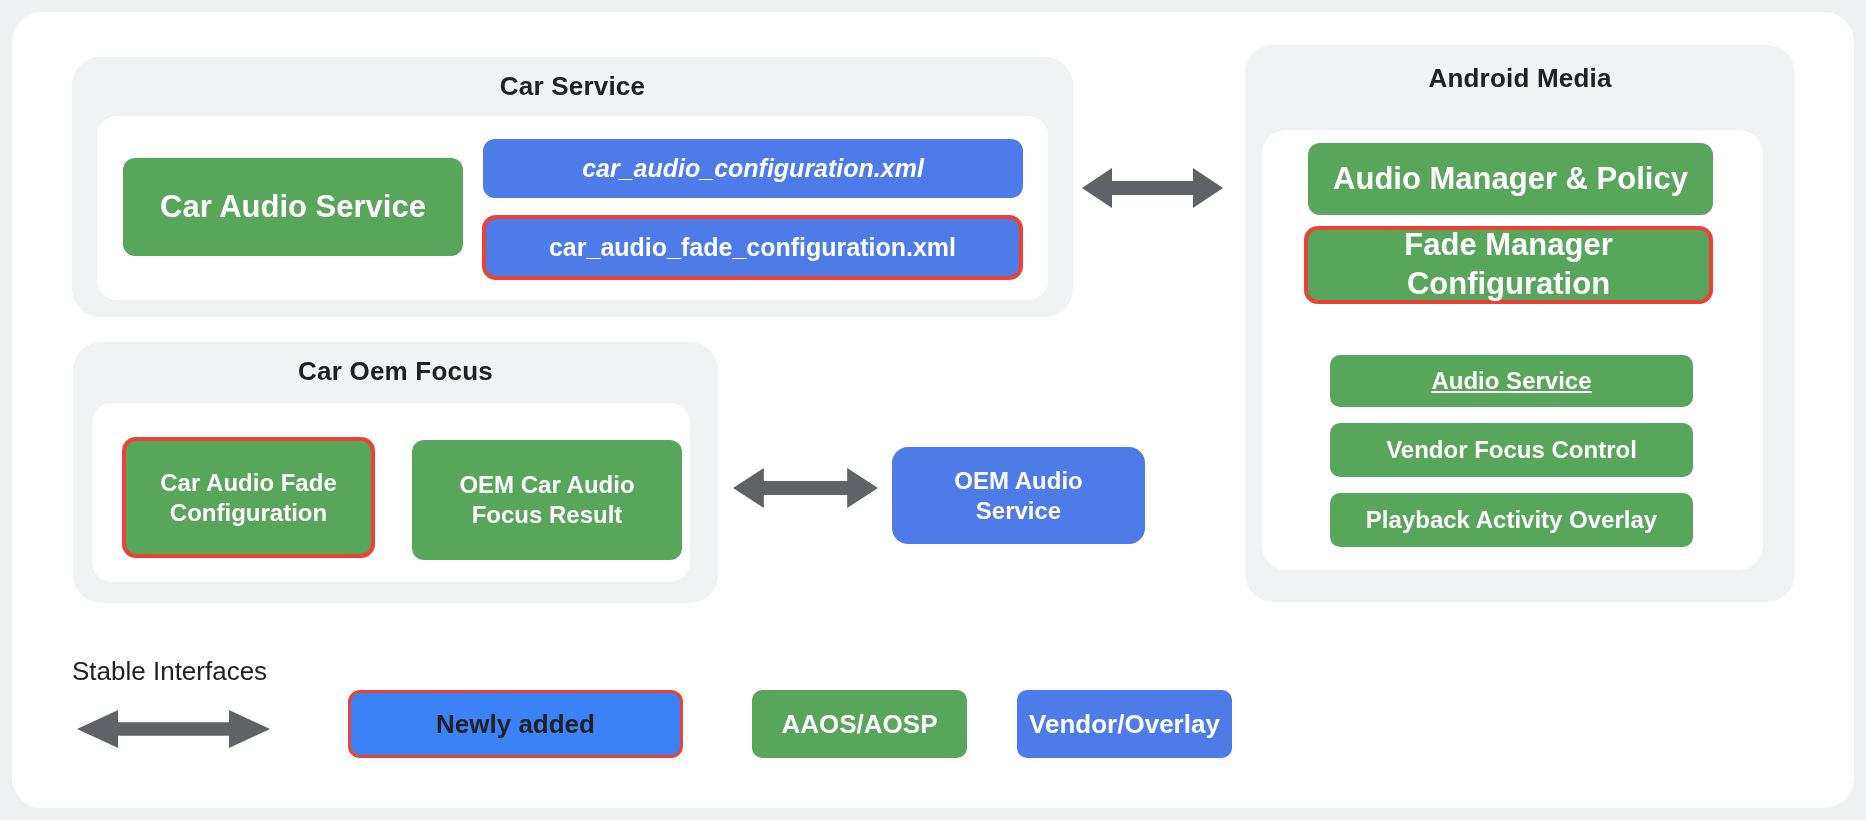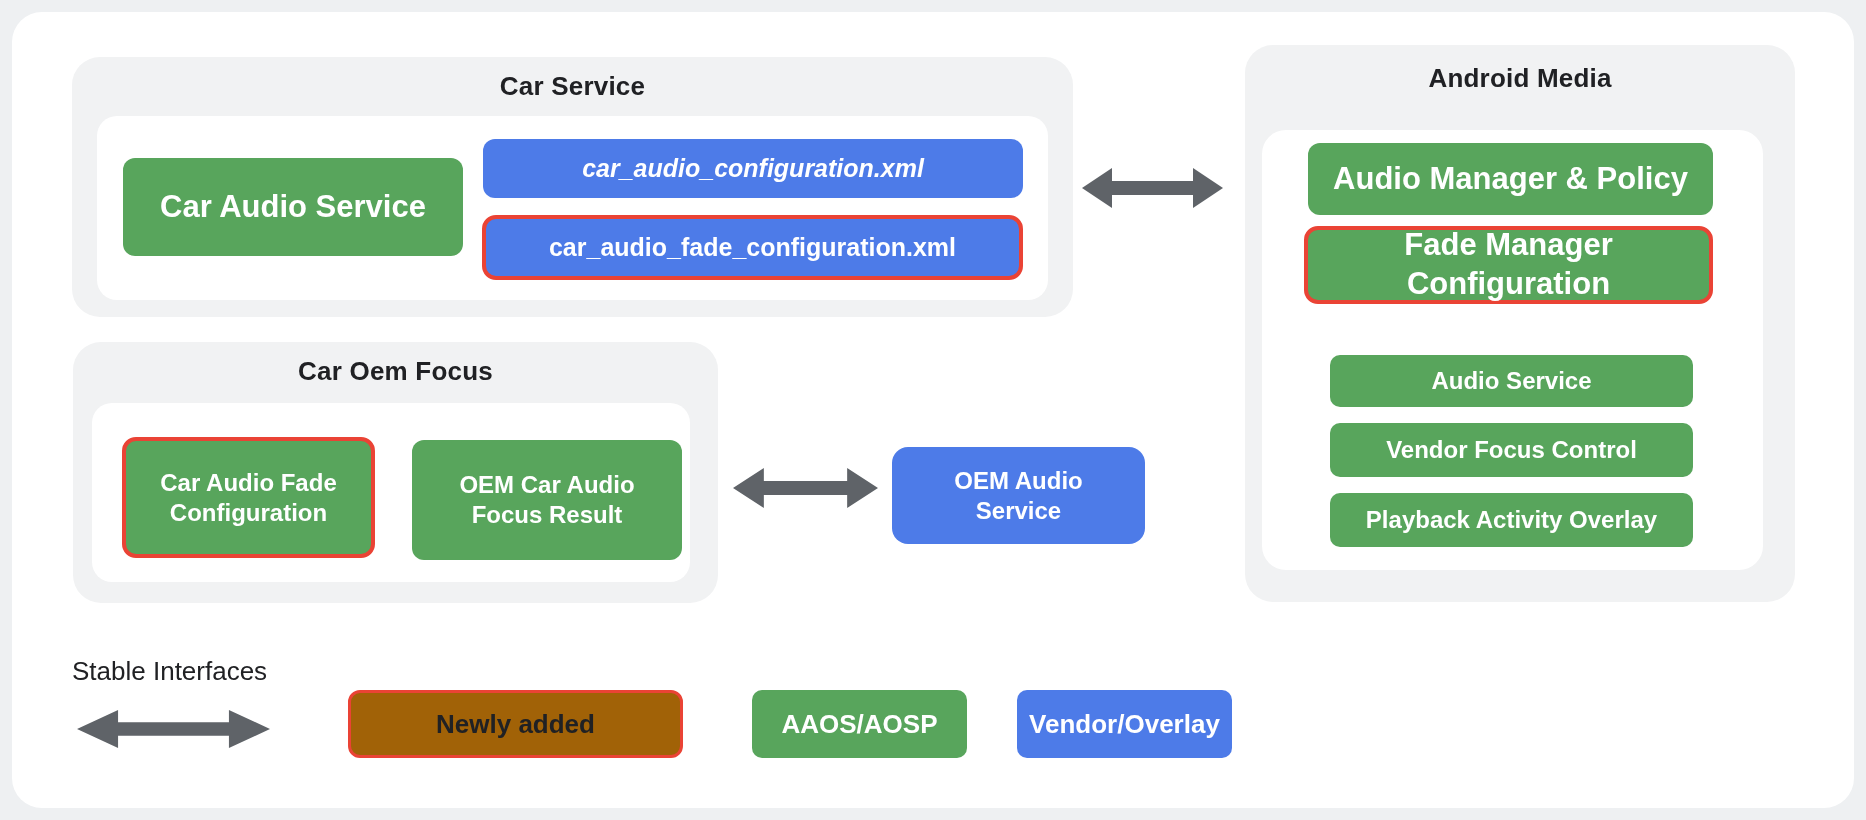--- a/index.html
+++ b/index.html
@@ -69,21 +69,21 @@
     display: flex;
     align-items: center;
     justify-content: center;
     font-size: 26px;
     font-weight: 700;
     box-sizing: border-box;
     border-radius: 10px;
     color: #ffffff;
   }
   .newly-added {
-    background: #a16207;
+    background: #3b82f6;
     border: 3px solid #EA4335;
     border-radius: 12px;
     color: #202124;
   }
   .fs26 { font-size: 31px; }
   .fs25 { font-size: 25px; }
   .fs24 { font-size: 24px; }
 </style>
 </head>
 <body>
@@ -104,21 +104,21 @@
       <svg viewBox="0 0 141 44" preserveAspectRatio="none">
         <polygon class="arrow-fill" points="0,22 30,2 30,15 111,15 111,2 141,22 111,42 111,29 30,29 30,42"></polygon>
       </svg>
     </div>
 
     <div class="container" style="left:1233px; top:33px; width:550px; height:557px;">
       <div class="container-title" style="padding-top:18px;">Android Media</div>
       <div class="inner-white" style="left:17px; top:85px; width:501px; height:440px; border-radius:24px;">
         <div class="node green fs26" style="left:46px; top:13px; width:405px; height:72px; border-radius:12px;">Audio Manager &amp; Policy</div>
         <div class="node green red-border fs26" style="left:42px; top:96px; width:409px; height:78px; border-radius:14px;">Fade Manager Configuration</div>
-        <div class="node green fs24" style="left:68px; top:225px; width:363px; height:52px; border-radius:10px;">Audio Service</div>
+        <div class="node green fs24" style="left:68px; top:225px; width:363px; height:52px; border-radius:10px;text-decoration:underline;">Audio Service</div>
         <div class="node green fs24" style="left:68px; top:293px; width:363px; height:54px; border-radius:10px;">Vendor Focus Control</div>
         <div class="node green fs24" style="left:68px; top:363px; width:363px; height:54px; border-radius:10px;">Playback Activity Overlay</div>
       </div>
     </div>
 
     <div class="container" style="left:61px; top:330px; width:645px; height:261px;">
       <div class="container-title" style="padding-top:14px;">Car Oem Focus</div>
       <div class="inner-white" style="left:19px; top:61px; width:598px; height:179px;">
         <div class="node green red-border fs24" style="left:30px; top:34px; width:253px; height:121px; border-radius:14px;">Car Audio Fade
 Configuration</div>

